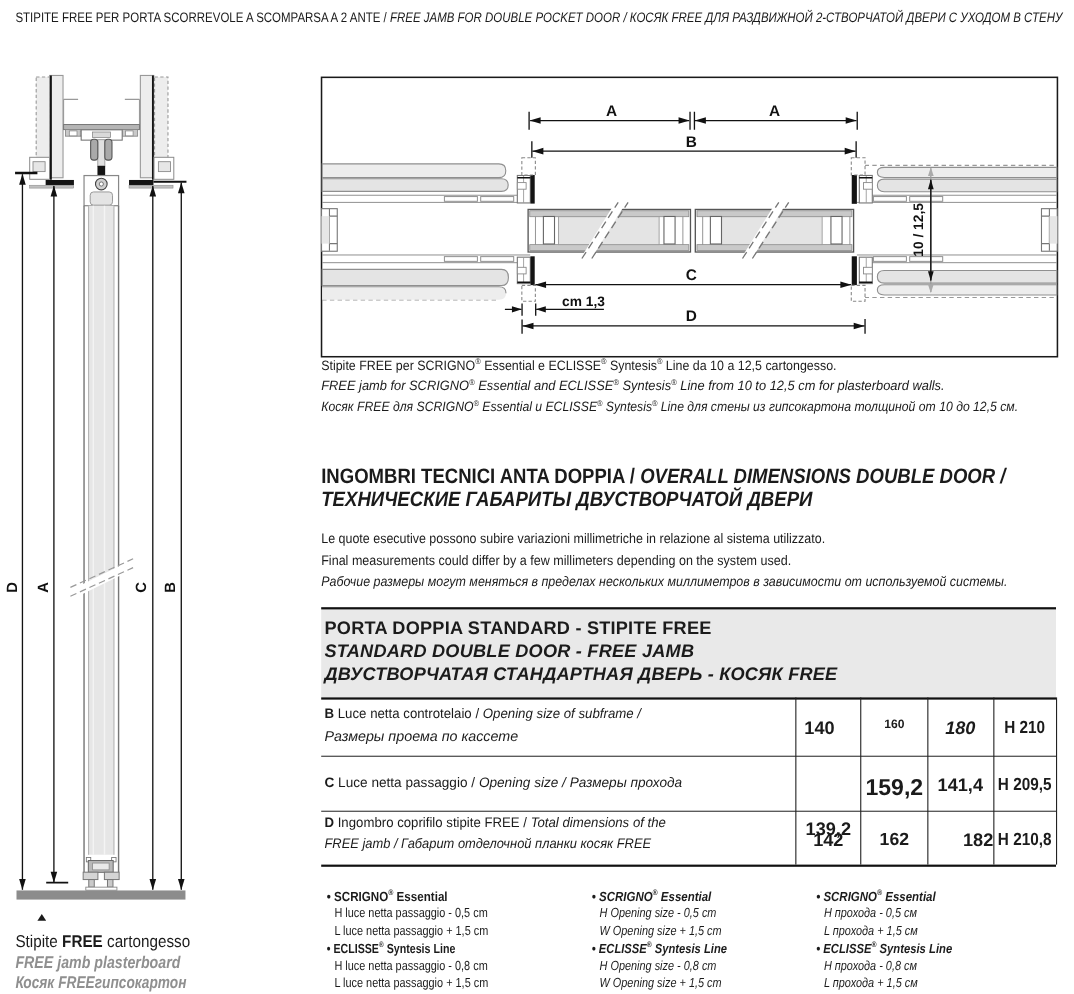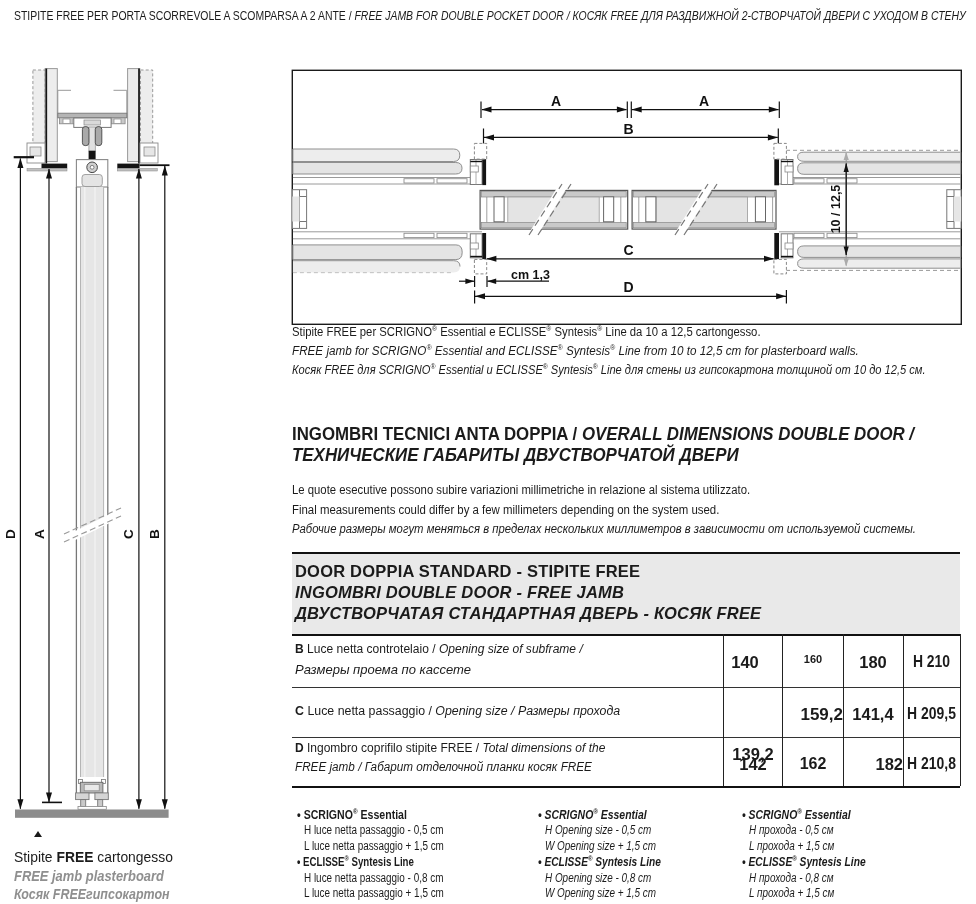--- a/index.html
+++ b/index.html
@@ -383,45 +383,45 @@
 
 <div class="abs" id="head2" style="left:292px;top:444px;font-size:19px;font-weight:bold;transform-origin:0 0;transform:scaleX(0.89);"><i>ТЕХНИЧЕСКИЕ ГАБАРИТЫ ДВУСТВОРЧАТОЙ ДВЕРИ</i></div>
 
 <div class="abs" style="left:292px;top:483px;font-size:12.5px;transform-origin:0 0;transform:scaleX(0.907);">Le quote esecutive possono subire variazioni millimetriche in relazione al sistema utilizzato.</div>
 
 <div class="abs" style="left:292px;top:502.5px;font-size:12.5px;transform-origin:0 0;transform:scaleX(0.913);">Final measurements could differ by a few millimeters depending on the system used.</div>
 
 <div class="abs" style="left:292px;top:522px;font-size:12.5px;transform-origin:0 0;transform:scaleX(0.905);"><i>Рабочие размеры могут меняться в пределах нескольких миллиметров в зависимости от используемой системы.</i></div>
 
 <div class="abs" style="left:292px;top:552px;width:668px;height:80px;background:#e9e9e9;border-top:2px solid #111;border-bottom:2px solid #111;"></div>
-<div class="abs" id="tt1" style="left:295px;top:562px;font-size:16.5px;font-weight:bold;letter-spacing:0.2px;">DOOR DOPPIA STANDARD - STIPITE FREE</div>
-<div class="abs" id="tt2" style="left:295px;top:583px;font-size:16.5px;font-weight:bold;letter-spacing:0.2px;"><i>INGOMBRI DOUBLE DOOR - FREE JAMB</i></div>
+<div class="abs" id="tt1" style="left:295px;top:562px;font-size:16.5px;font-weight:bold;letter-spacing:0.2px;">PORTA DOPPIA STANDARD - STIPITE FREE</div>
+<div class="abs" id="tt2" style="left:295px;top:583px;font-size:16.5px;font-weight:bold;letter-spacing:0.2px;"><i>STANDARD DOUBLE DOOR - FREE JAMB</i></div>
 <div class="abs" id="tt3" style="left:295px;top:603.5px;font-size:16.5px;font-weight:bold;letter-spacing:0.2px;"><i>ДВУСТВОРЧАТАЯ СТАНДАРТНАЯ ДВЕРЬ - КОСЯК FREE</i></div>
 
 <div class="abs" style="left:292px;top:686.5px;width:668px;height:1px;background:#333;"></div>
 <div class="abs" style="left:292px;top:736.5px;width:668px;height:1px;background:#333;"></div>
 <div class="abs" style="left:292px;top:786px;width:668px;height:2px;background:#111;"></div>
 <div class="abs" style="left:722.5px;top:634px;width:1.2px;height:152px;background:#222;"></div>
 <div class="abs" style="left:782px;top:634px;width:1.2px;height:152px;background:#222;"></div>
 <div class="abs" style="left:842.5px;top:634px;width:1.2px;height:152px;background:#222;"></div>
 <div class="abs" style="left:902.5px;top:634px;width:1.2px;height:152px;background:#222;"></div>
 <div class="abs" style="left:959.5px;top:634px;width:1.2px;height:152px;background:#222;"></div>
 
 <div class="abs" style="left:295px;top:642px;font-size:12.5px;transform-origin:0 0;transform:scaleX(0.963);"><b>B</b> Luce netta controtelaio / <i>Opening size of subframe /</i></div>
 <div class="abs" style="left:295px;top:662px;font-size:13px;"><i>Размеры проема по кассете</i></div>
 
 <div class="abs" style="left:723px;top:653px;width:44px;font-size:16.5px;font-weight:bold;text-align:center;">140</div>
 <div class="abs" style="left:783px;top:653px;width:60px;font-size:11px;font-weight:bold;text-align:center;">160</div>
-<div class="abs" style="left:843px;top:653px;width:60px;font-size:16.5px;font-weight:bold;text-align:center;">180</div>
+<div class="abs" style="left:843px;top:653px;width:60px;font-size:16.5px;font-weight:bold;text-align:center;font-style:italic;">180</div>
 <div class="abs" style="left:903px;top:653px;width:57px;font-size:16px;font-weight:bold;text-align:center;transform:scaleX(0.87);">H 210</div>
 
 <div class="abs" style="left:295px;top:703.5px;font-size:12.5px;transform-origin:0 0;transform:scaleX(0.99);"><b>C</b> Luce netta passaggio / <i>Opening size / Размеры прохода</i></div>
 
 <div class="abs" style="left:723px;top:745px;width:60px;font-size:16.5px;font-weight:bold;text-align:center;">139,2</div>
-<div class="abs" style="left:783px;top:704.5px;width:60px;font-size:17px;font-weight:bold;text-align:right;">159,2</div>
+<div class="abs" style="left:783px;top:704.5px;width:60px;font-size:21px;font-weight:bold;text-align:center;">159,2</div>
 <div class="abs" style="left:843px;top:704.5px;width:60px;font-size:16.5px;font-weight:bold;text-align:center;">141,4</div>
 <div class="abs" style="left:903px;top:704.5px;width:57px;font-size:16px;font-weight:bold;text-align:center;transform:scaleX(0.87);">H 209,5</div>
 
 <div class="abs" style="left:295px;top:740.5px;font-size:12.5px;transform-origin:0 0;transform:scaleX(0.96);"><b>D</b> Ingombro coprifilo stipite FREE / <i>Total dimensions of the</i></div>
 <div class="abs" style="left:295px;top:760px;font-size:12.5px;transform-origin:0 0;transform:scaleX(0.937);"><i>FREE jamb / Габарит отделочной планки косяк FREE</i></div>
 
 <div class="abs" style="left:723px;top:754.5px;width:60px;font-size:16.5px;font-weight:bold;text-align:center;">142</div>
 <div class="abs" style="left:783px;top:754.5px;width:60px;font-size:16px;font-weight:bold;text-align:center;">162</div>
 <div class="abs" style="left:843px;top:754.5px;width:60px;font-size:16.5px;font-weight:bold;text-align:right;">182</div>
 <div class="abs" style="left:903px;top:754.5px;width:57px;font-size:16px;font-weight:bold;text-align:center;transform:scaleX(0.87);">H 210,8</div>

